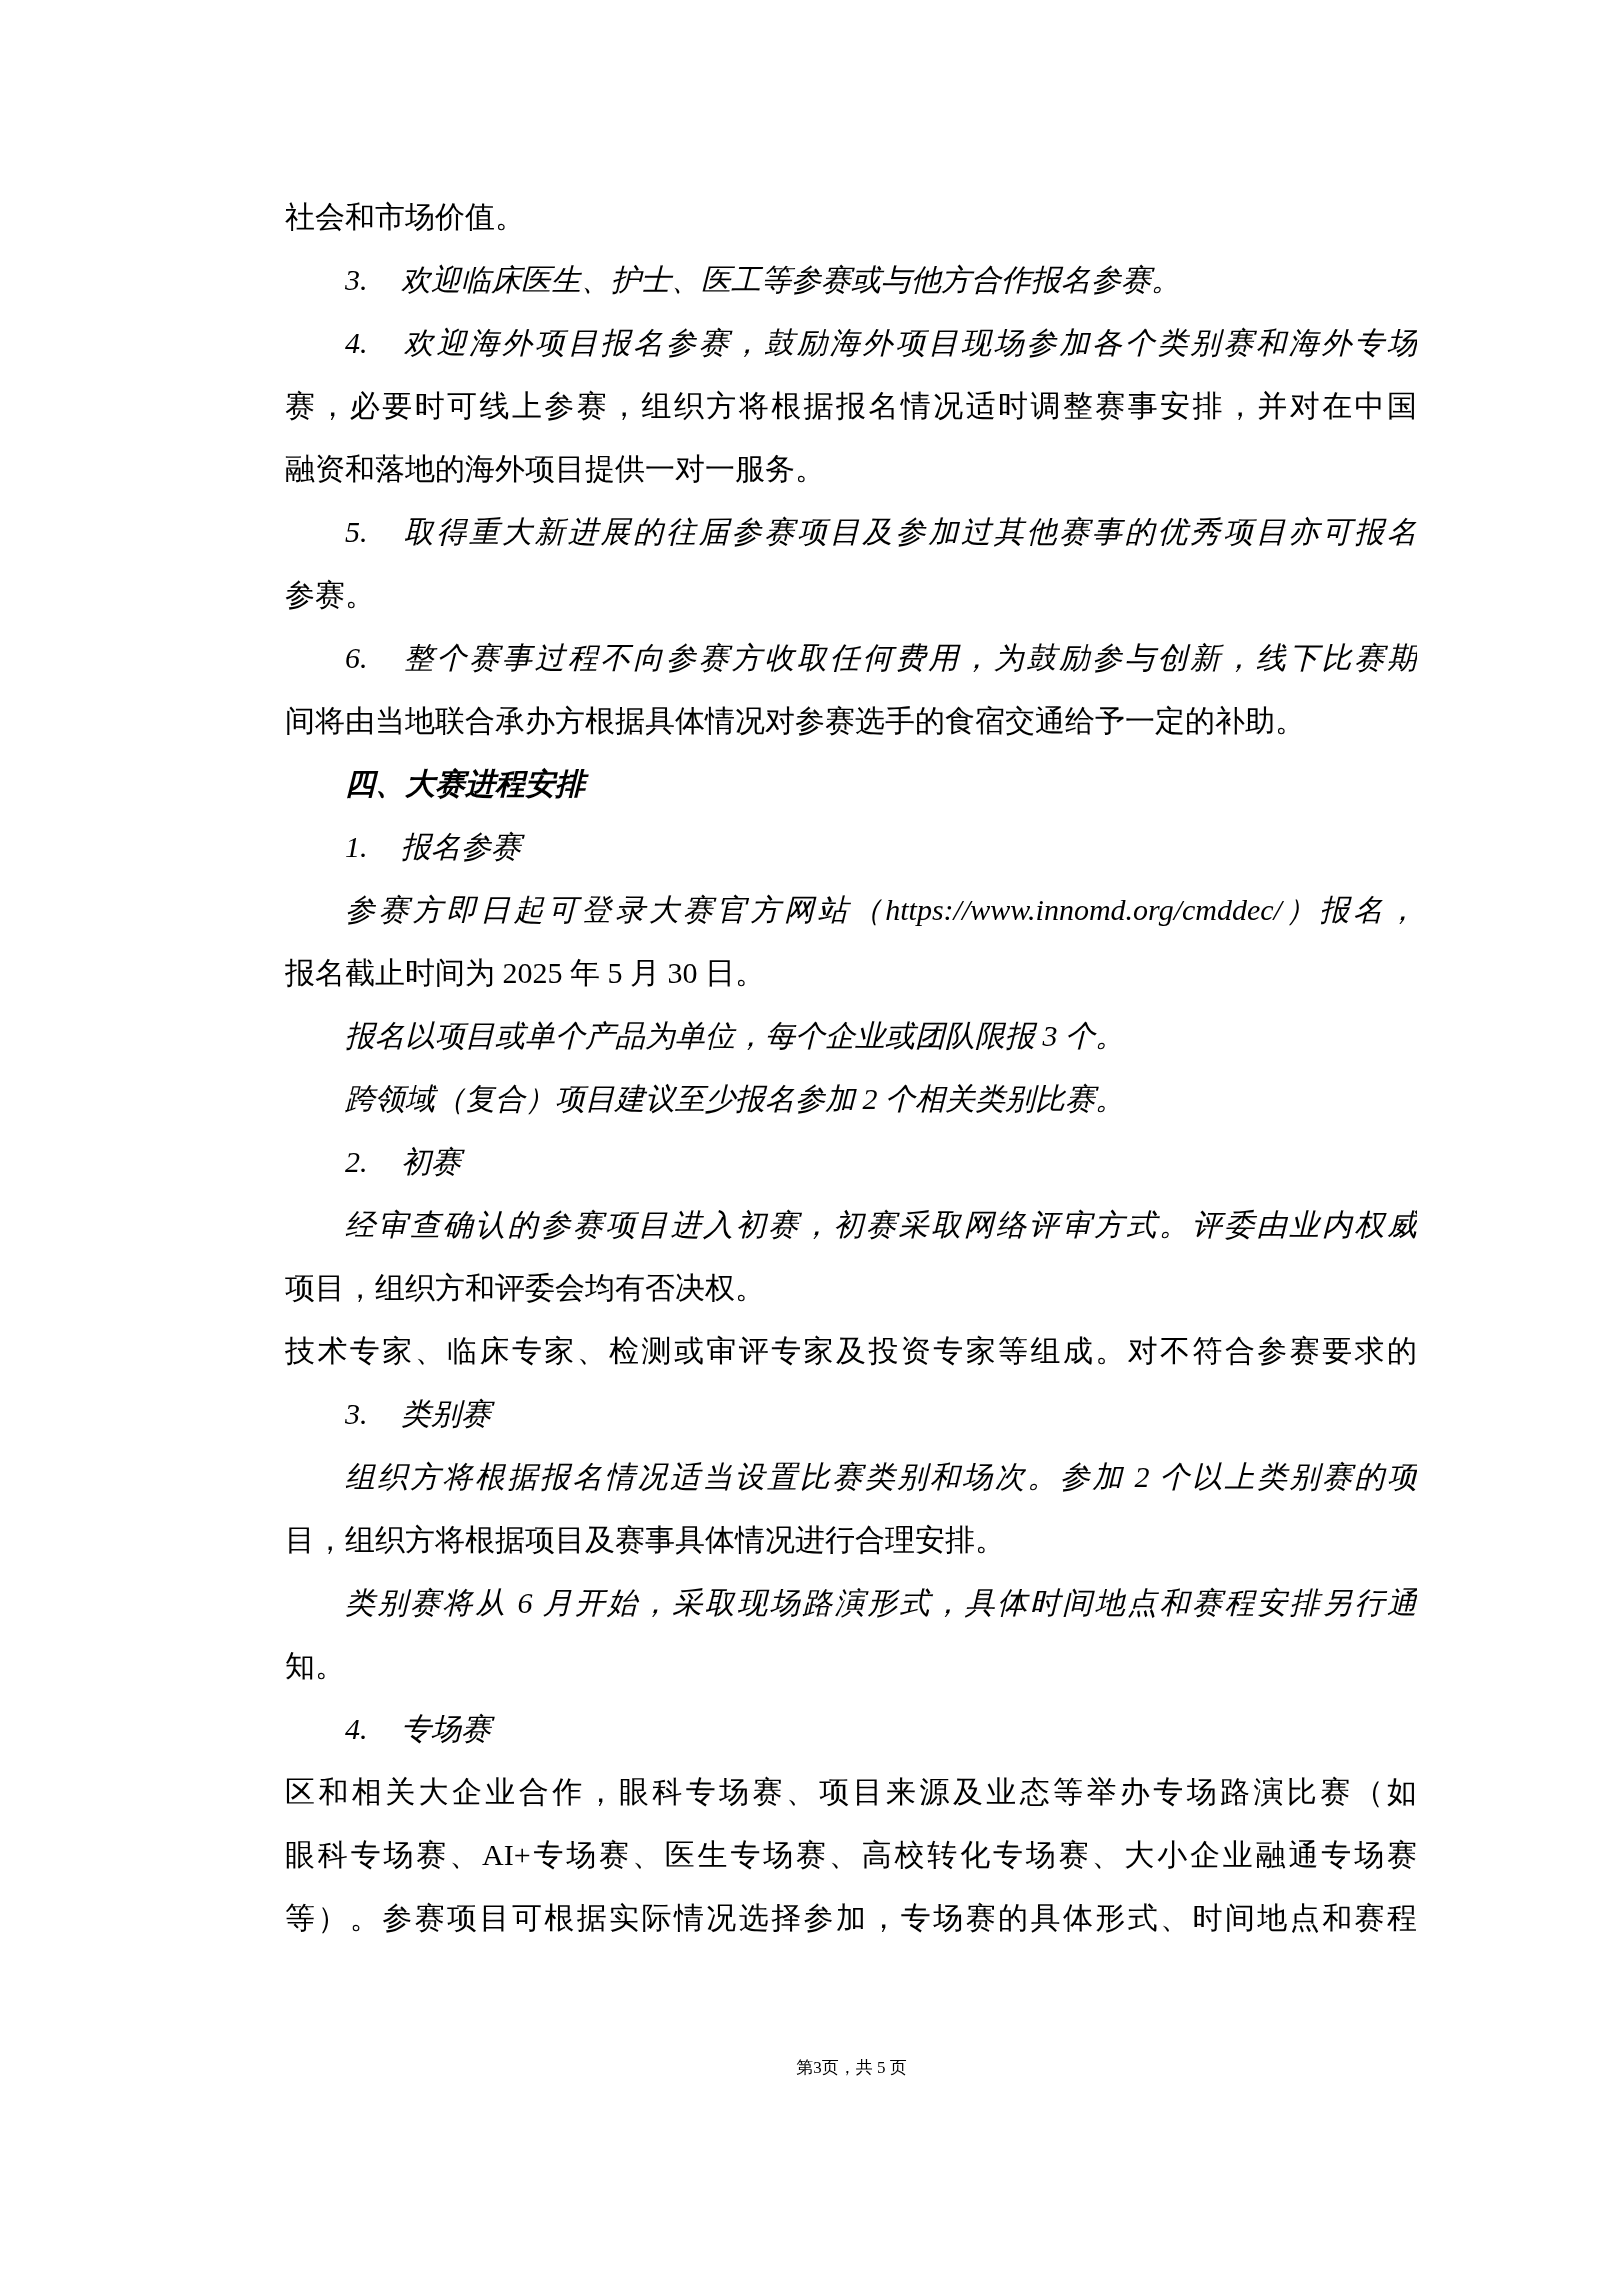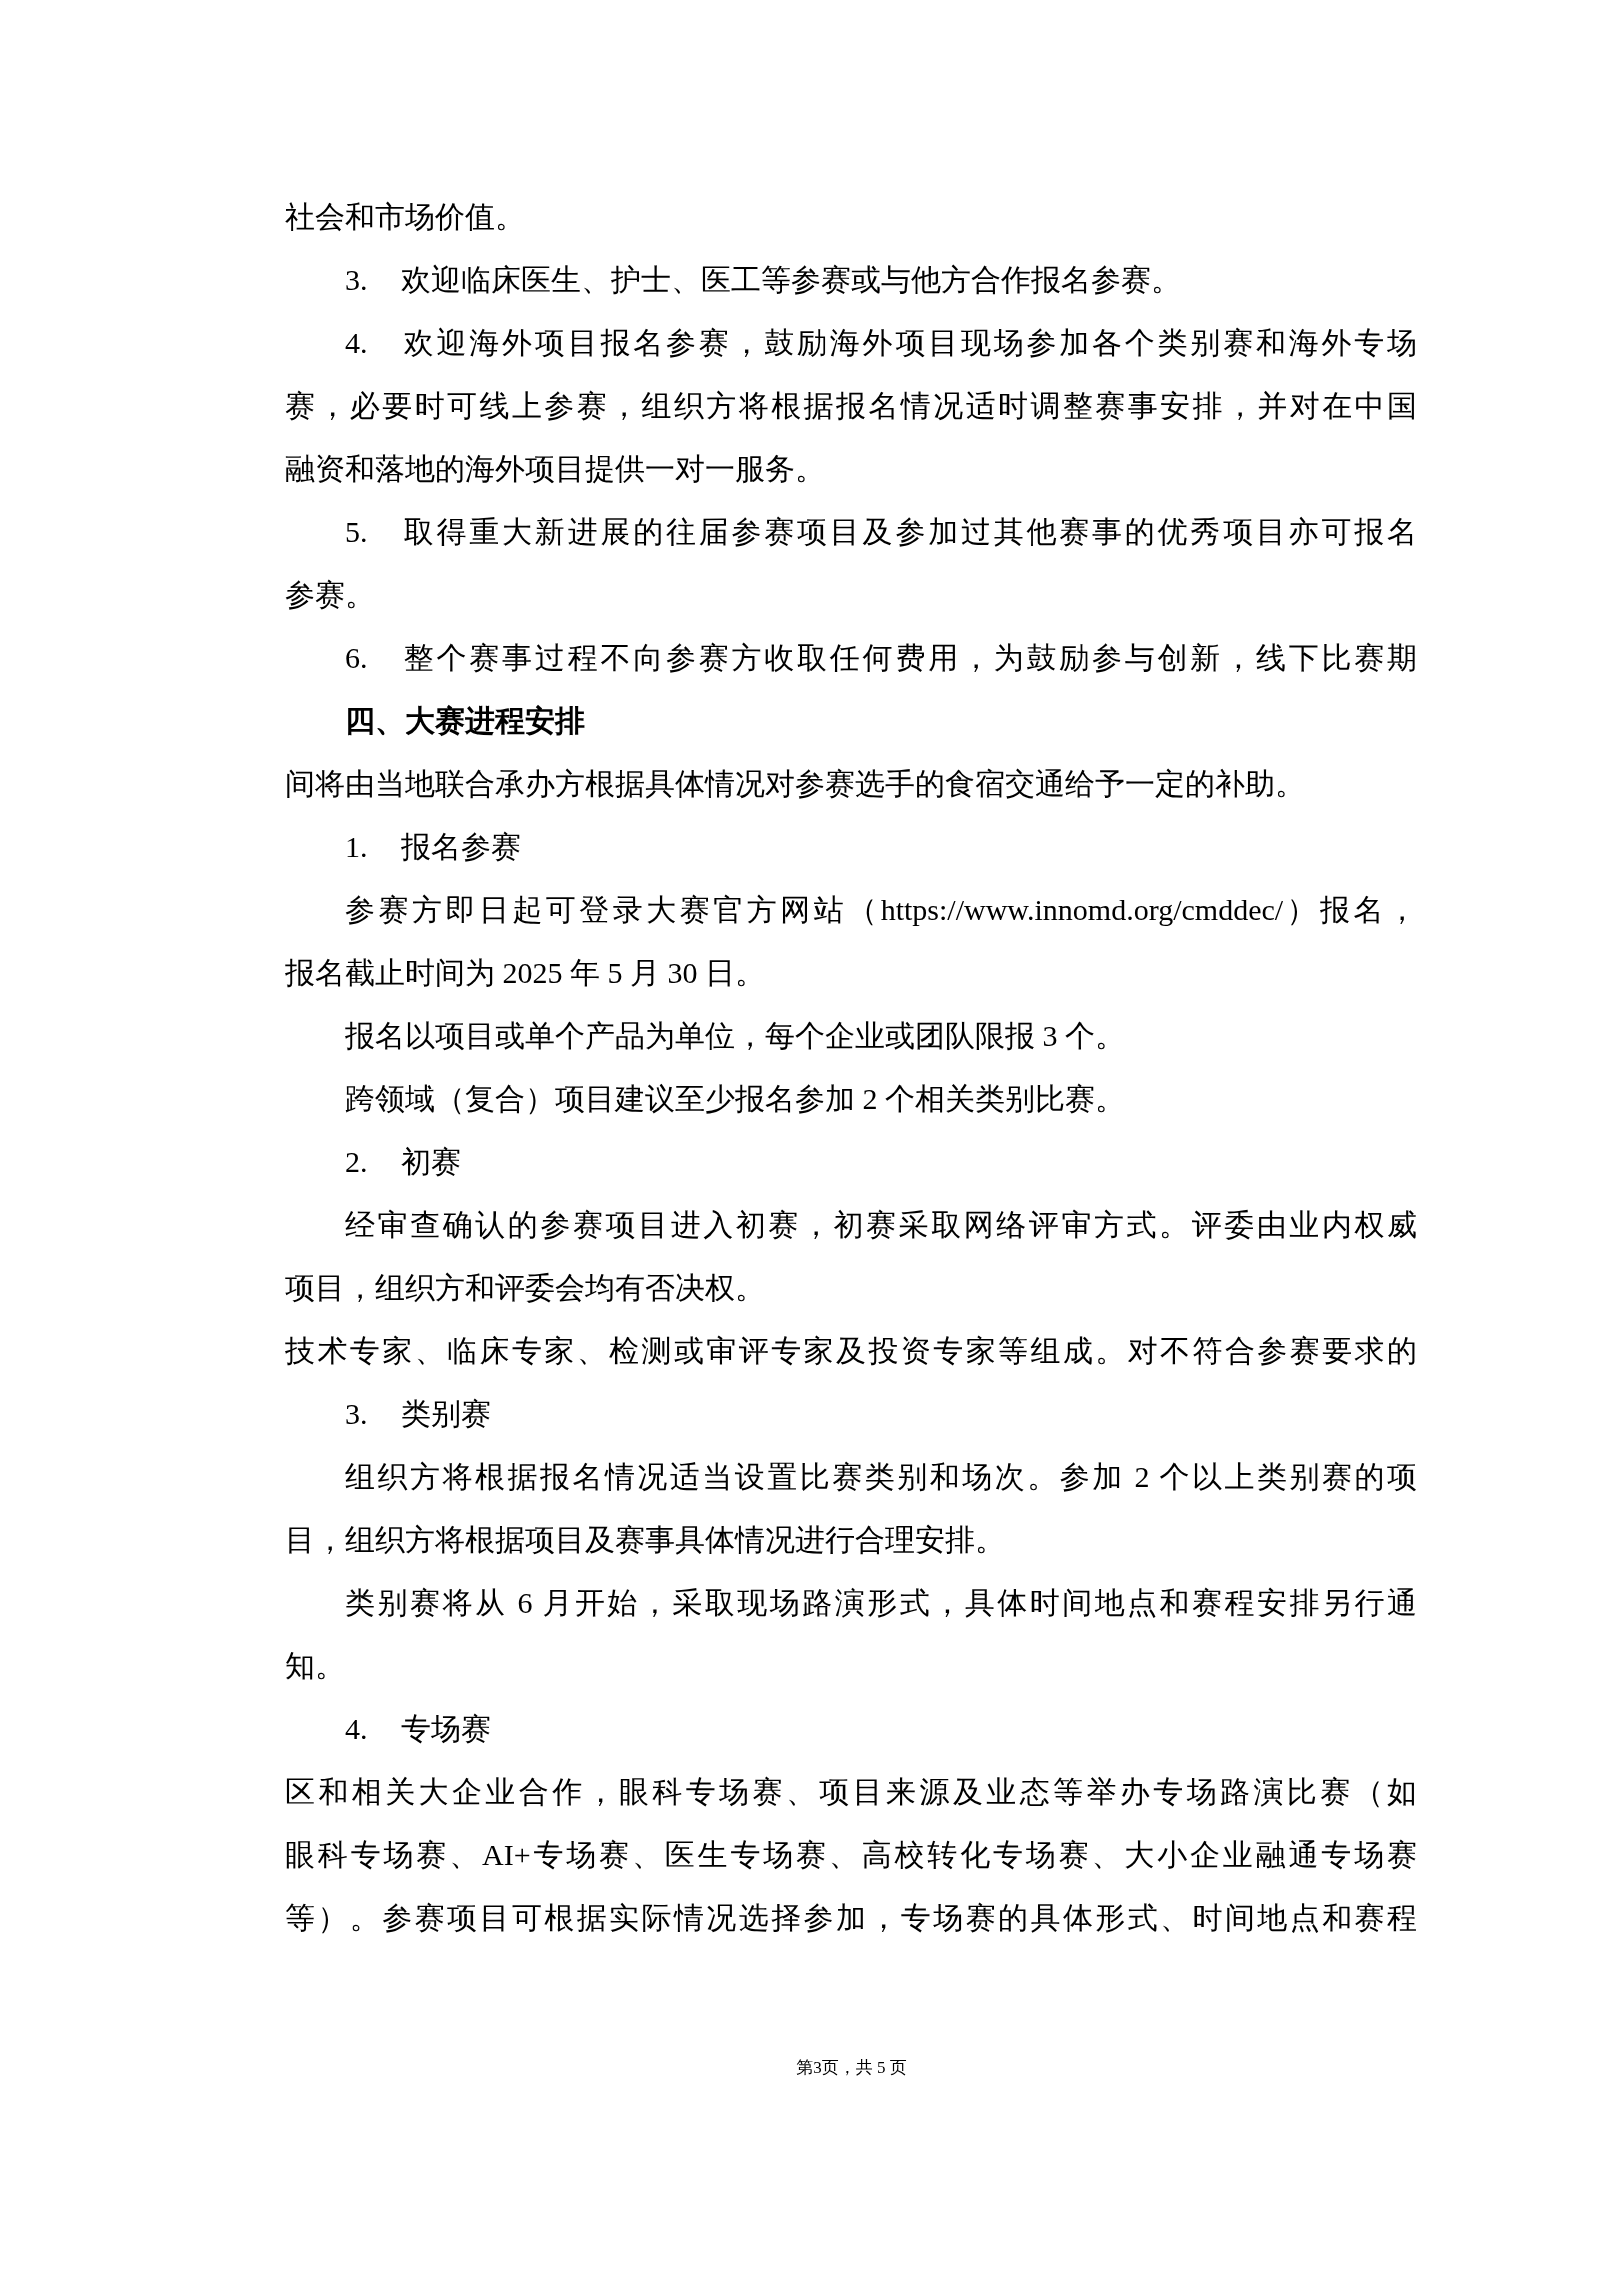--- a/index.html
+++ b/index.html
@@ -31,20 +31,21 @@
     text-align: justify;
     text-align-last: left;
     overflow: hidden;
     white-space: normal;
   }
   .line.justify {
     text-align-last: justify;
   }
   .line.indent {
     padding-left: 60px; 
+    font-style: italic;
   }
   .line.heading {
     font-weight: bold;
     font-family: "Liberation Sans", "DejaVu Sans", sans-serif;
   }
   .marker {
     display: inline-block;
     min-width: 56px; 
   }
   .bold {
@@ -66,22 +67,22 @@
 <div class="page">
   <div class="content" id="content">
       <div class="line"><span>社会和市场价值。</span></div>
       <div class="line indent"><span class="marker">3.</span><span>欢迎临床医生、护士、医工等参赛或与他方合作报名参赛。</span></div>
       <div class="line indent justify"><span class="marker">4.</span><span>欢迎海外项目报名参赛，鼓励海外项目现场参加各个类别赛和海外专场</span></div>
       <div class="line justify"><span>赛，必要时可线上参赛，组织方将根据报名情况适时调整赛事安排，并对在中国</span></div>
       <div class="line"><span>融资和落地的海外项目提供一对一服务。</span></div>
       <div class="line indent justify"><span class="marker">5.</span><span>取得重大新进展的往届参赛项目及参加过其他赛事的优秀项目亦可报名</span></div>
       <div class="line"><span>参赛。</span></div>
       <div class="line indent justify"><span class="marker">6.</span><span>整个赛事过程不向参赛方收取任何费用，为鼓励参与创新，线下比赛期</span></div>
+      <div class="line"><span>间将由当地联合承办方根据具体情况对参赛选手的食宿交通给予一定的补助。</span></div>
       <div class="line indent heading"><span>四、大赛进程安排</span></div>
-      <div class="line"><span>间将由当地联合承办方根据具体情况对参赛选手的食宿交通给予一定的补助。</span></div>
       <div class="line indent"><span class="marker">1.</span><span>报名参赛</span></div>
       <div class="line indent justify"><span>参赛方即日起可登录大赛官方网站（https://www.innomd.org/cmddec/）报名，</span></div>
       <div class="line"><span>报名截止时间为 </span><span class="bold">2025 年 5 月 30 日</span><span>。</span></div>
       <div class="line indent"><span>报名以项目或单个产品为单位，每个企业或团队限报 3 个。</span></div>
       <div class="line indent"><span>跨领域（复合）项目建议至少报名参加 2 个相关类别比赛。</span></div>
       <div class="line indent"><span class="marker">2.</span><span>初赛</span></div>
       <div class="line indent justify"><span>经审查确认的参赛项目进入初赛，初赛采取网络评审方式。评委由业内权威</span></div>
       <div class="line"><span>项目，组织方和评委会均有否决权。</span></div>
       <div class="line justify"><span>技术专家、临床专家、检测或审评专家及投资专家等组成。对不符合参赛要求的</span></div>
       <div class="line indent"><span class="marker">3.</span><span>类别赛</span></div>

